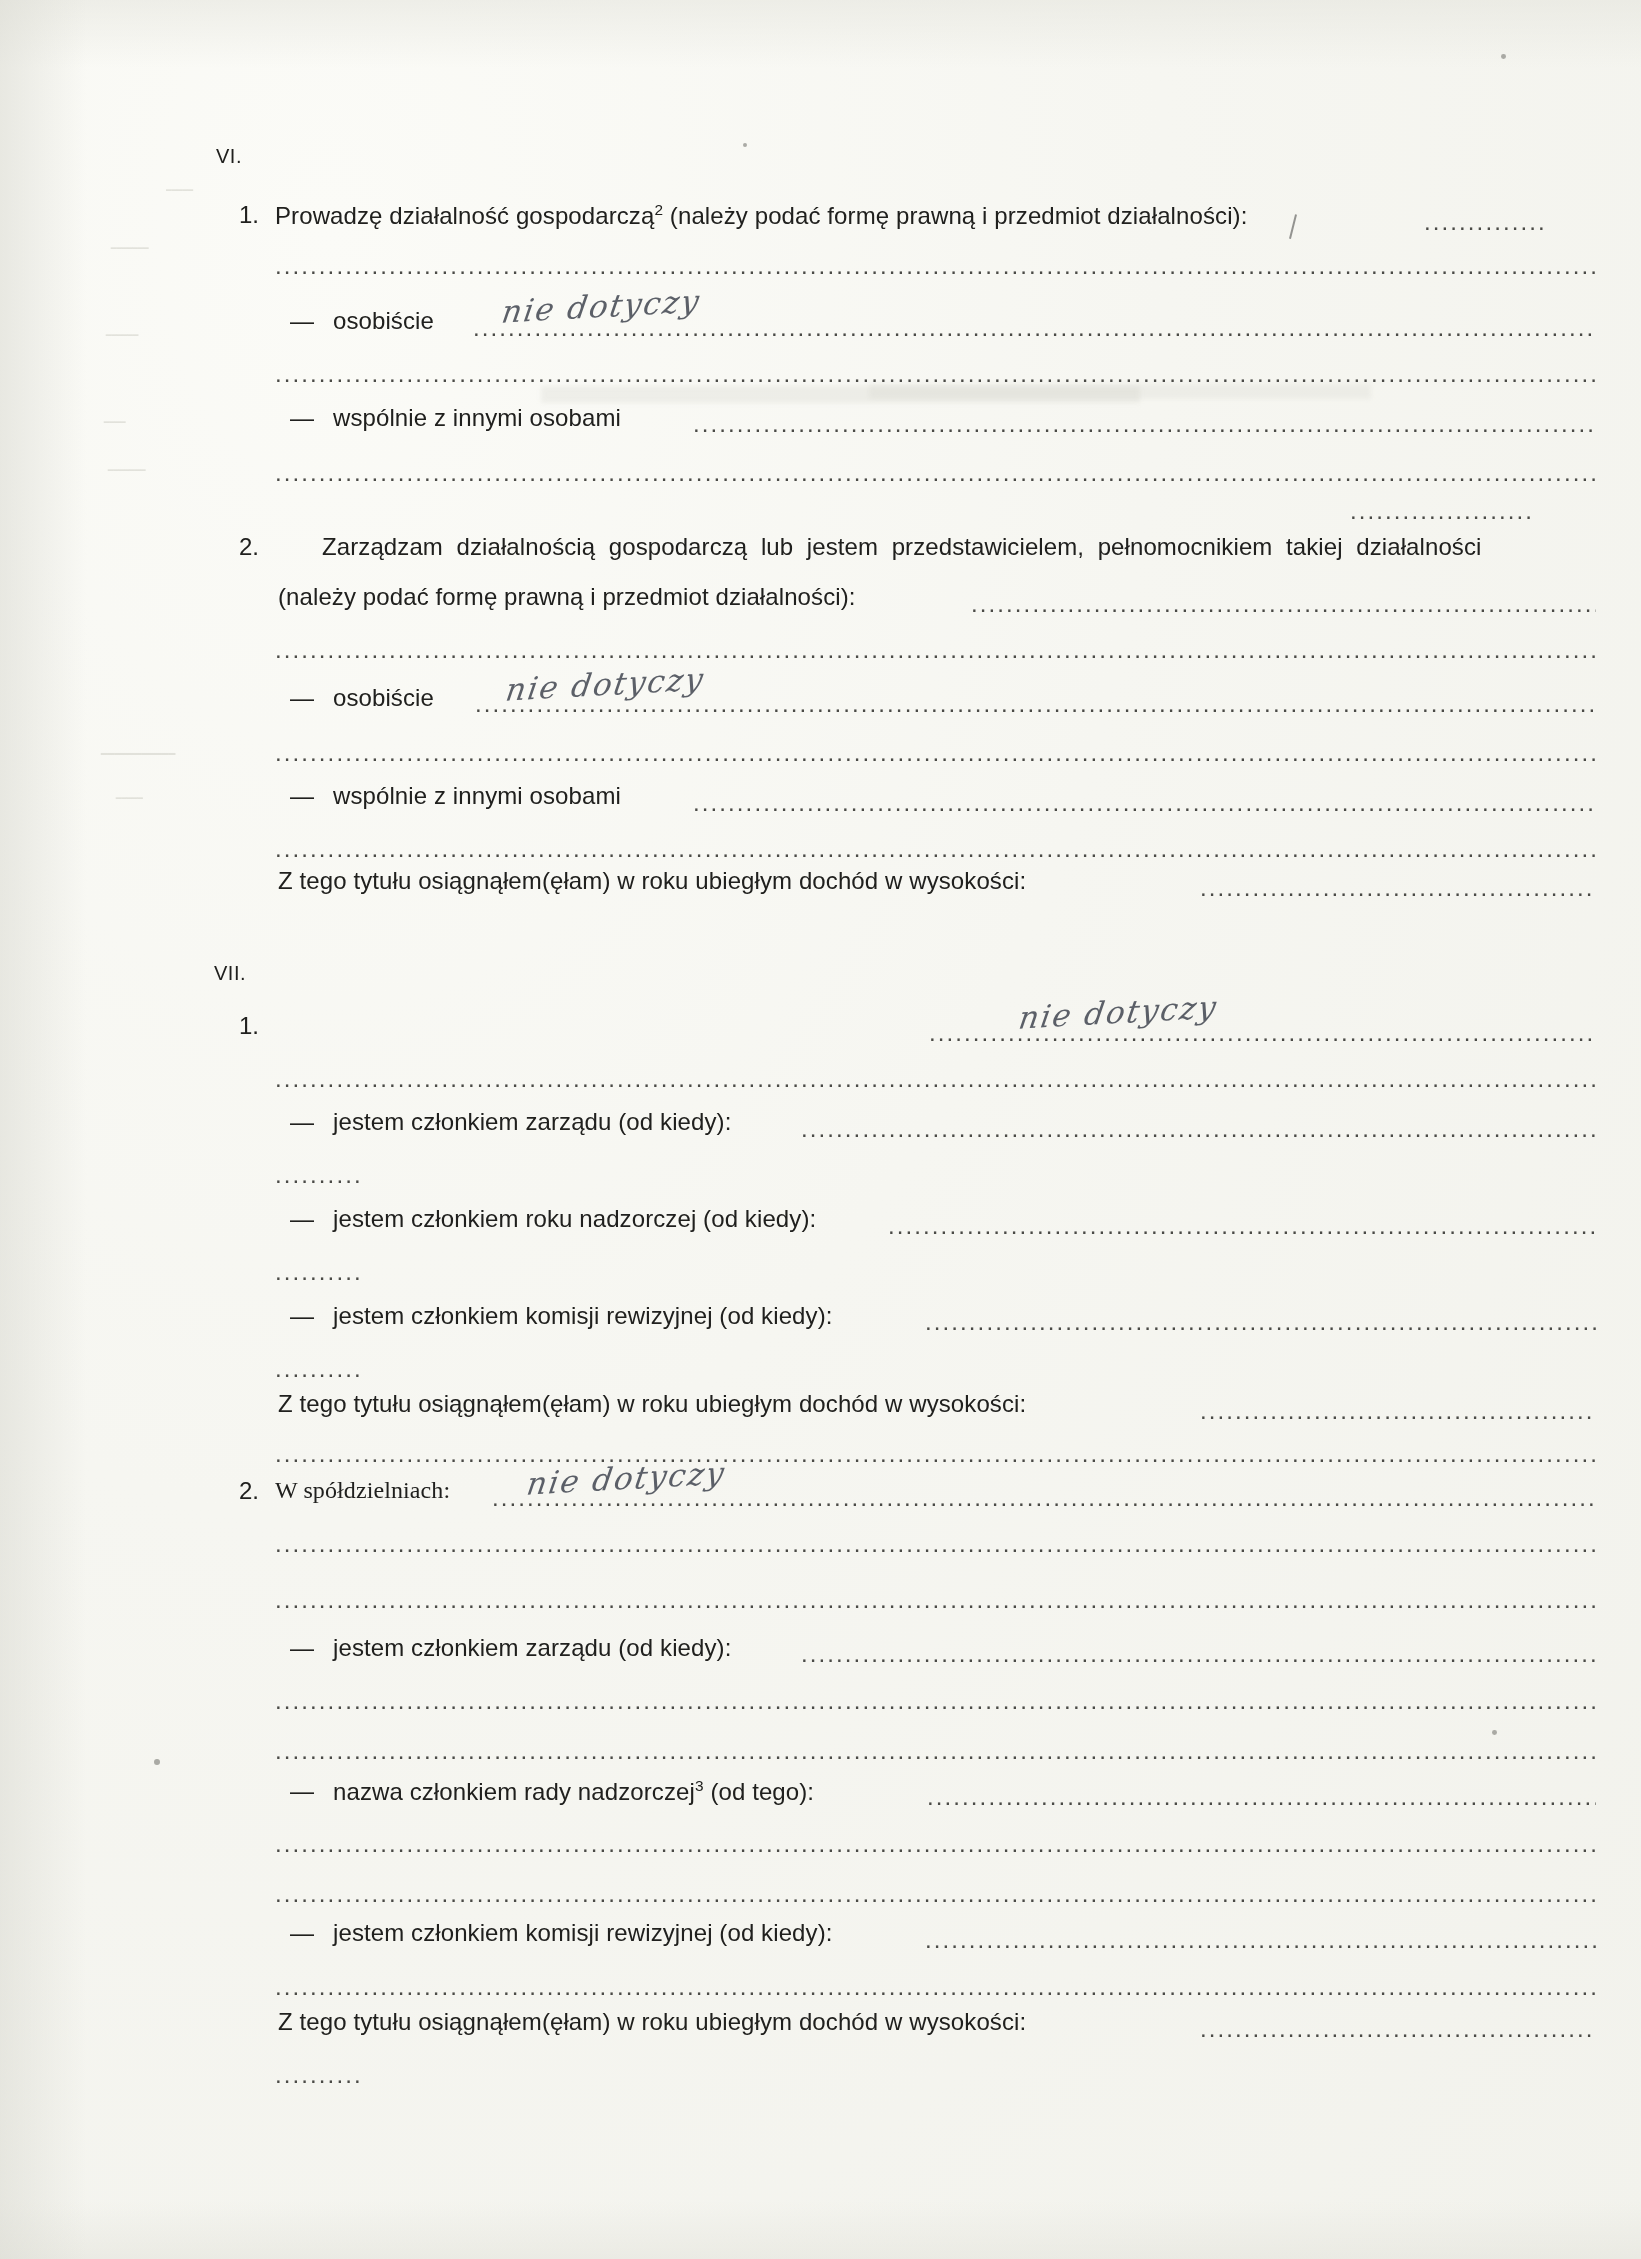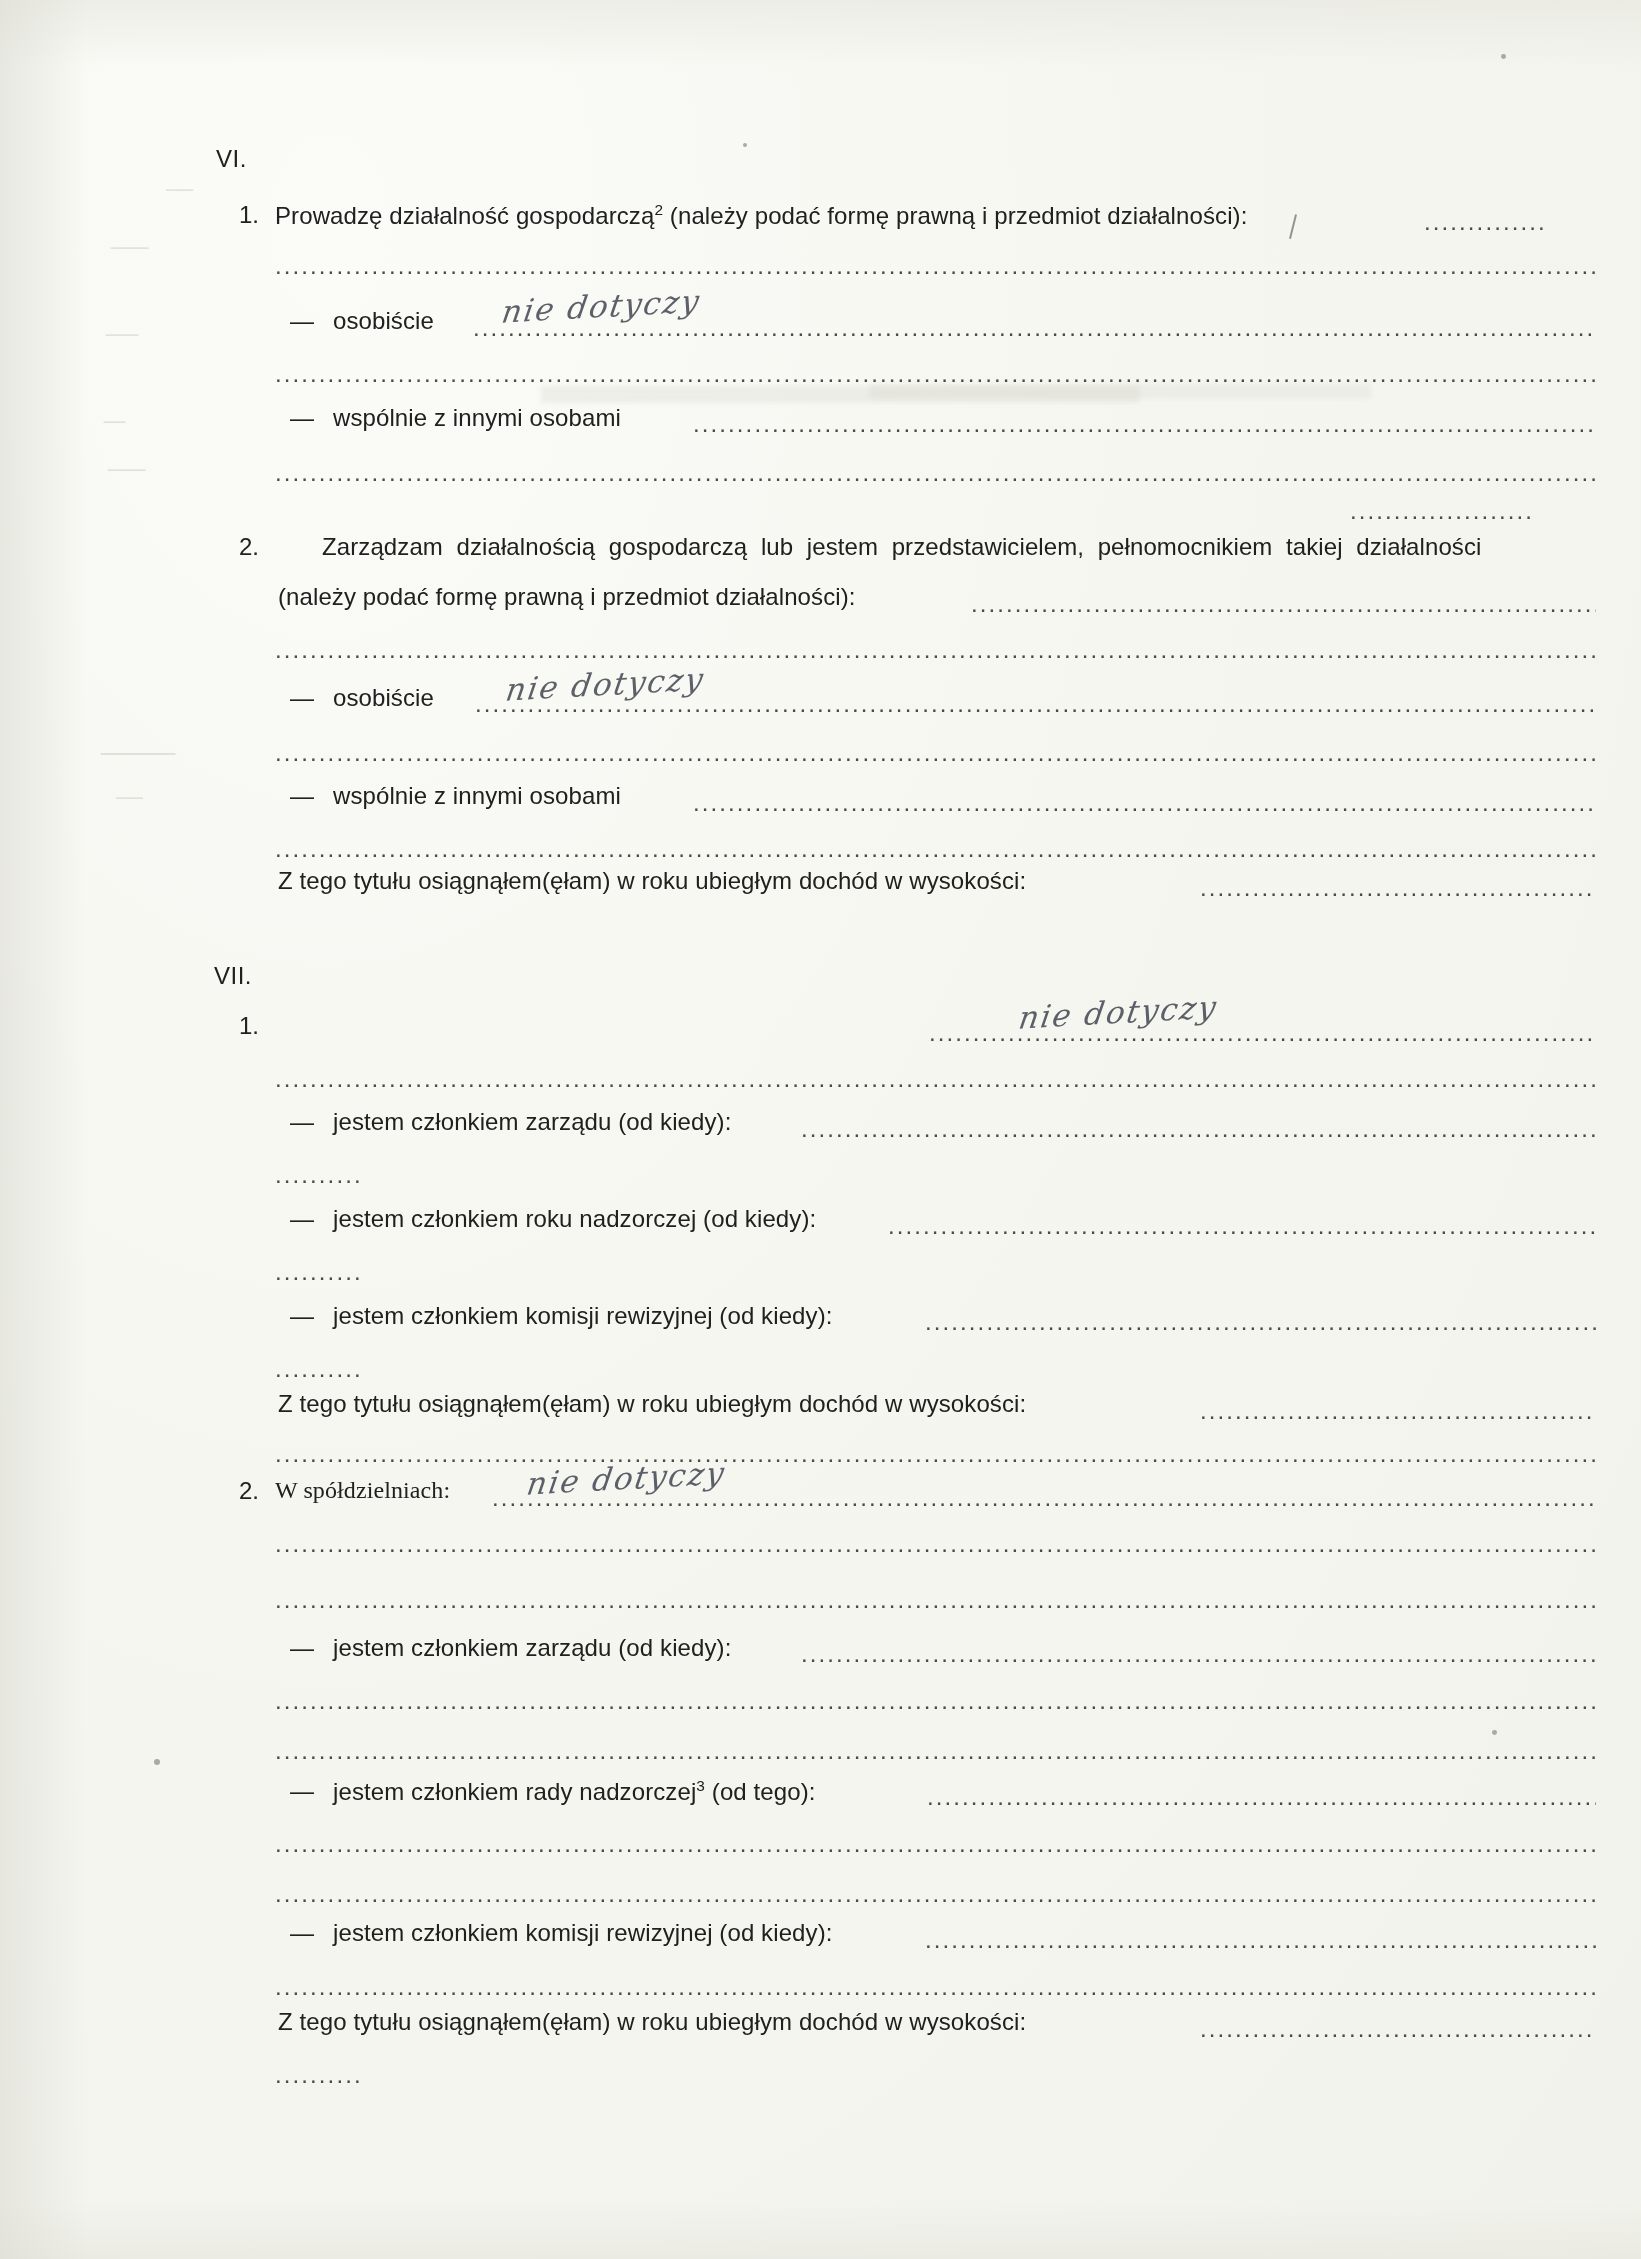--- a/index.html
+++ b/index.html
@@ -45,21 +45,21 @@
     font-size: 18.3px;
     letter-spacing: 1px;
     opacity: .55;
     filter: blur(0.6px);
     transform: scaleX(-1);
     user-select: none;
   }
 
   .section-label {
     position: absolute;
-    font-size: 24px;
+    font-size: 20px;
     letter-spacing: 0.5px;
   }
   .num {
     position: absolute;
     font-size: 24px;
   }
   .txt {
     position: absolute;
     font-size: 24px;
     white-space: nowrap;
@@ -225,21 +225,21 @@
 
   <div class="dash" style="left:290px; top:1634px;">—</div>
   <div class="txt" style="left:333px; top:1634px;">jestem członkiem zarządu (od kiedy):</div>
   <div class="dots" style="left:801px; top:1641px; width:795px;">...........................................................................................................................</div>
 
   <div class="dots" style="left:275px; top:1688px; width:1321px;">.....................................................................................................................................................................................................................</div>
   <div class="dots" style="left:275px; top:1738px; width:1321px;">.....................................................................................................................................................................................................................</div>
 
   <div class="dash" style="left:290px; top:1777px;">—</div>
   <div class="txt" style="left:333px; top:1777px;">
-    <span>jestem członkiem rady nadzorczej</span><span class="sup">3</span><span> (od tego):</span>
+    <span>nazwa członkiem rady nadzorczej</span><span class="sup">3</span><span> (od tego):</span>
   </div>
   <div class="dots" style="left:927px; top:1784px; width:669px;">...................................................................................................</div>
 
   <div class="dots" style="left:275px; top:1831px; width:1321px;">.....................................................................................................................................................................................................................</div>
   <div class="dots" style="left:275px; top:1881px; width:1321px;">.....................................................................................................................................................................................................................</div>
 
   <div class="dash" style="left:290px; top:1919px;">—</div>
   <div class="txt" style="left:333px; top:1919px;">jestem członkiem komisji rewizyjnej (od kiedy):</div>
   <div class="dots" style="left:925px; top:1927px; width:671px;">....................................................................................................</div>
 

